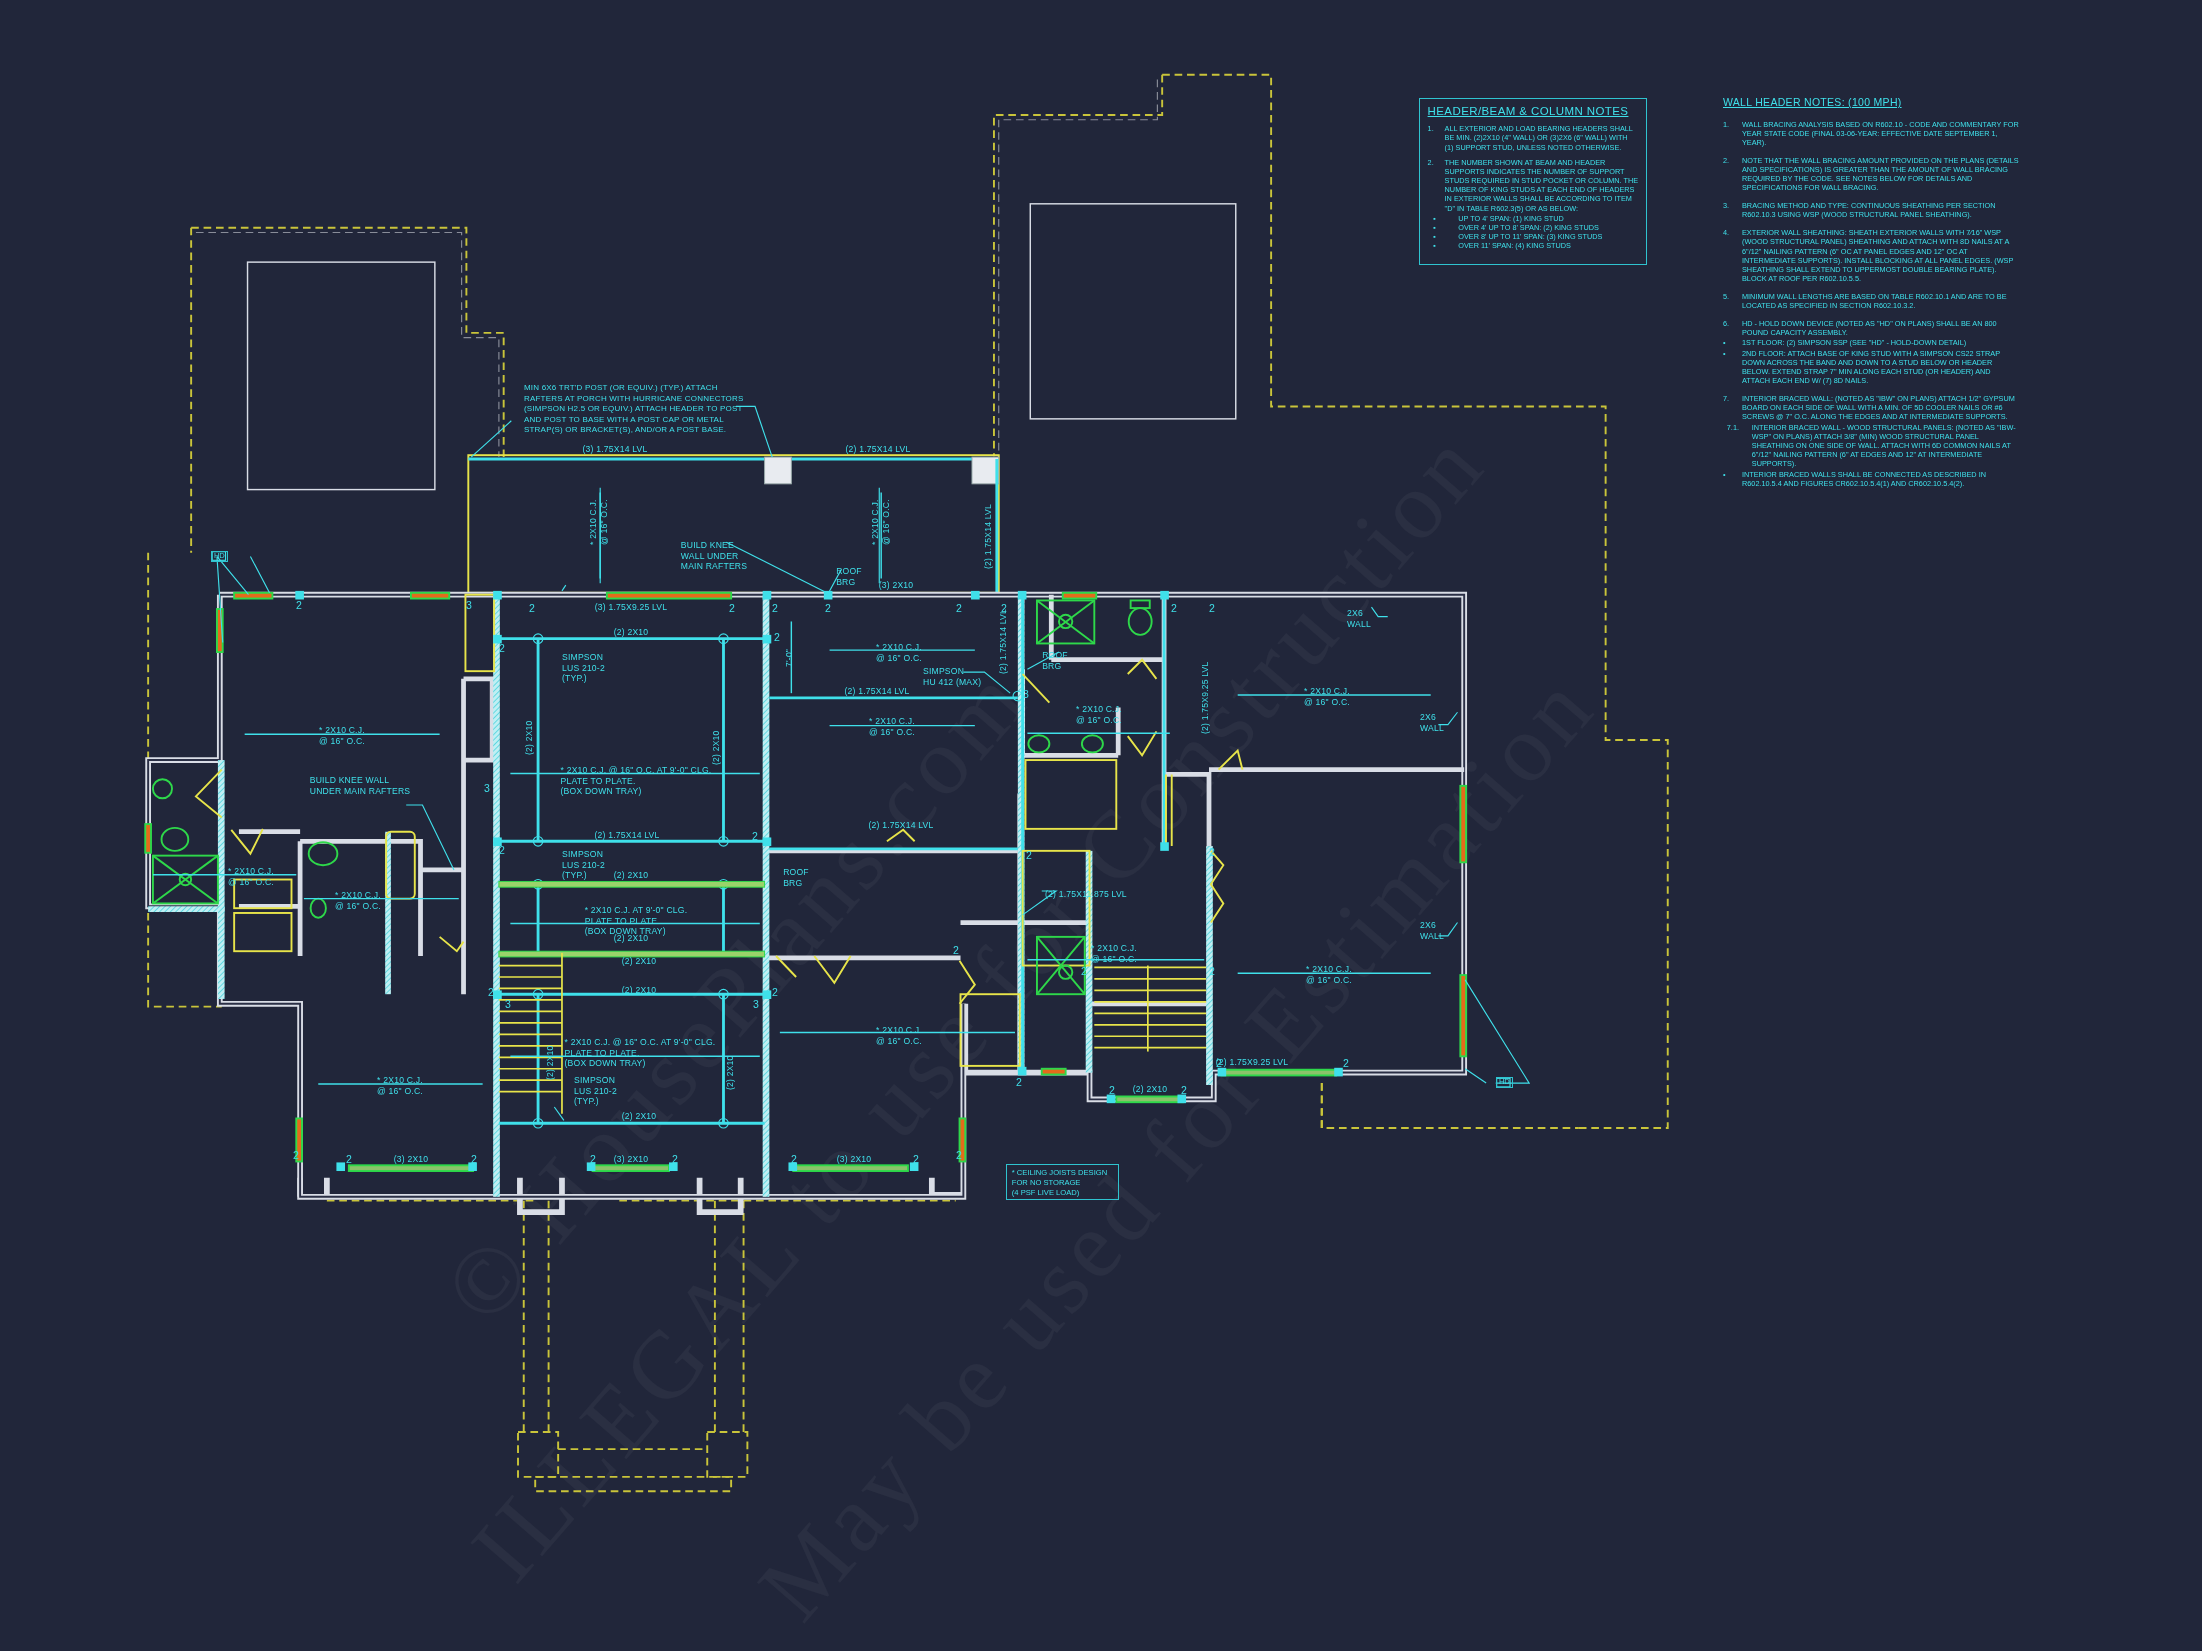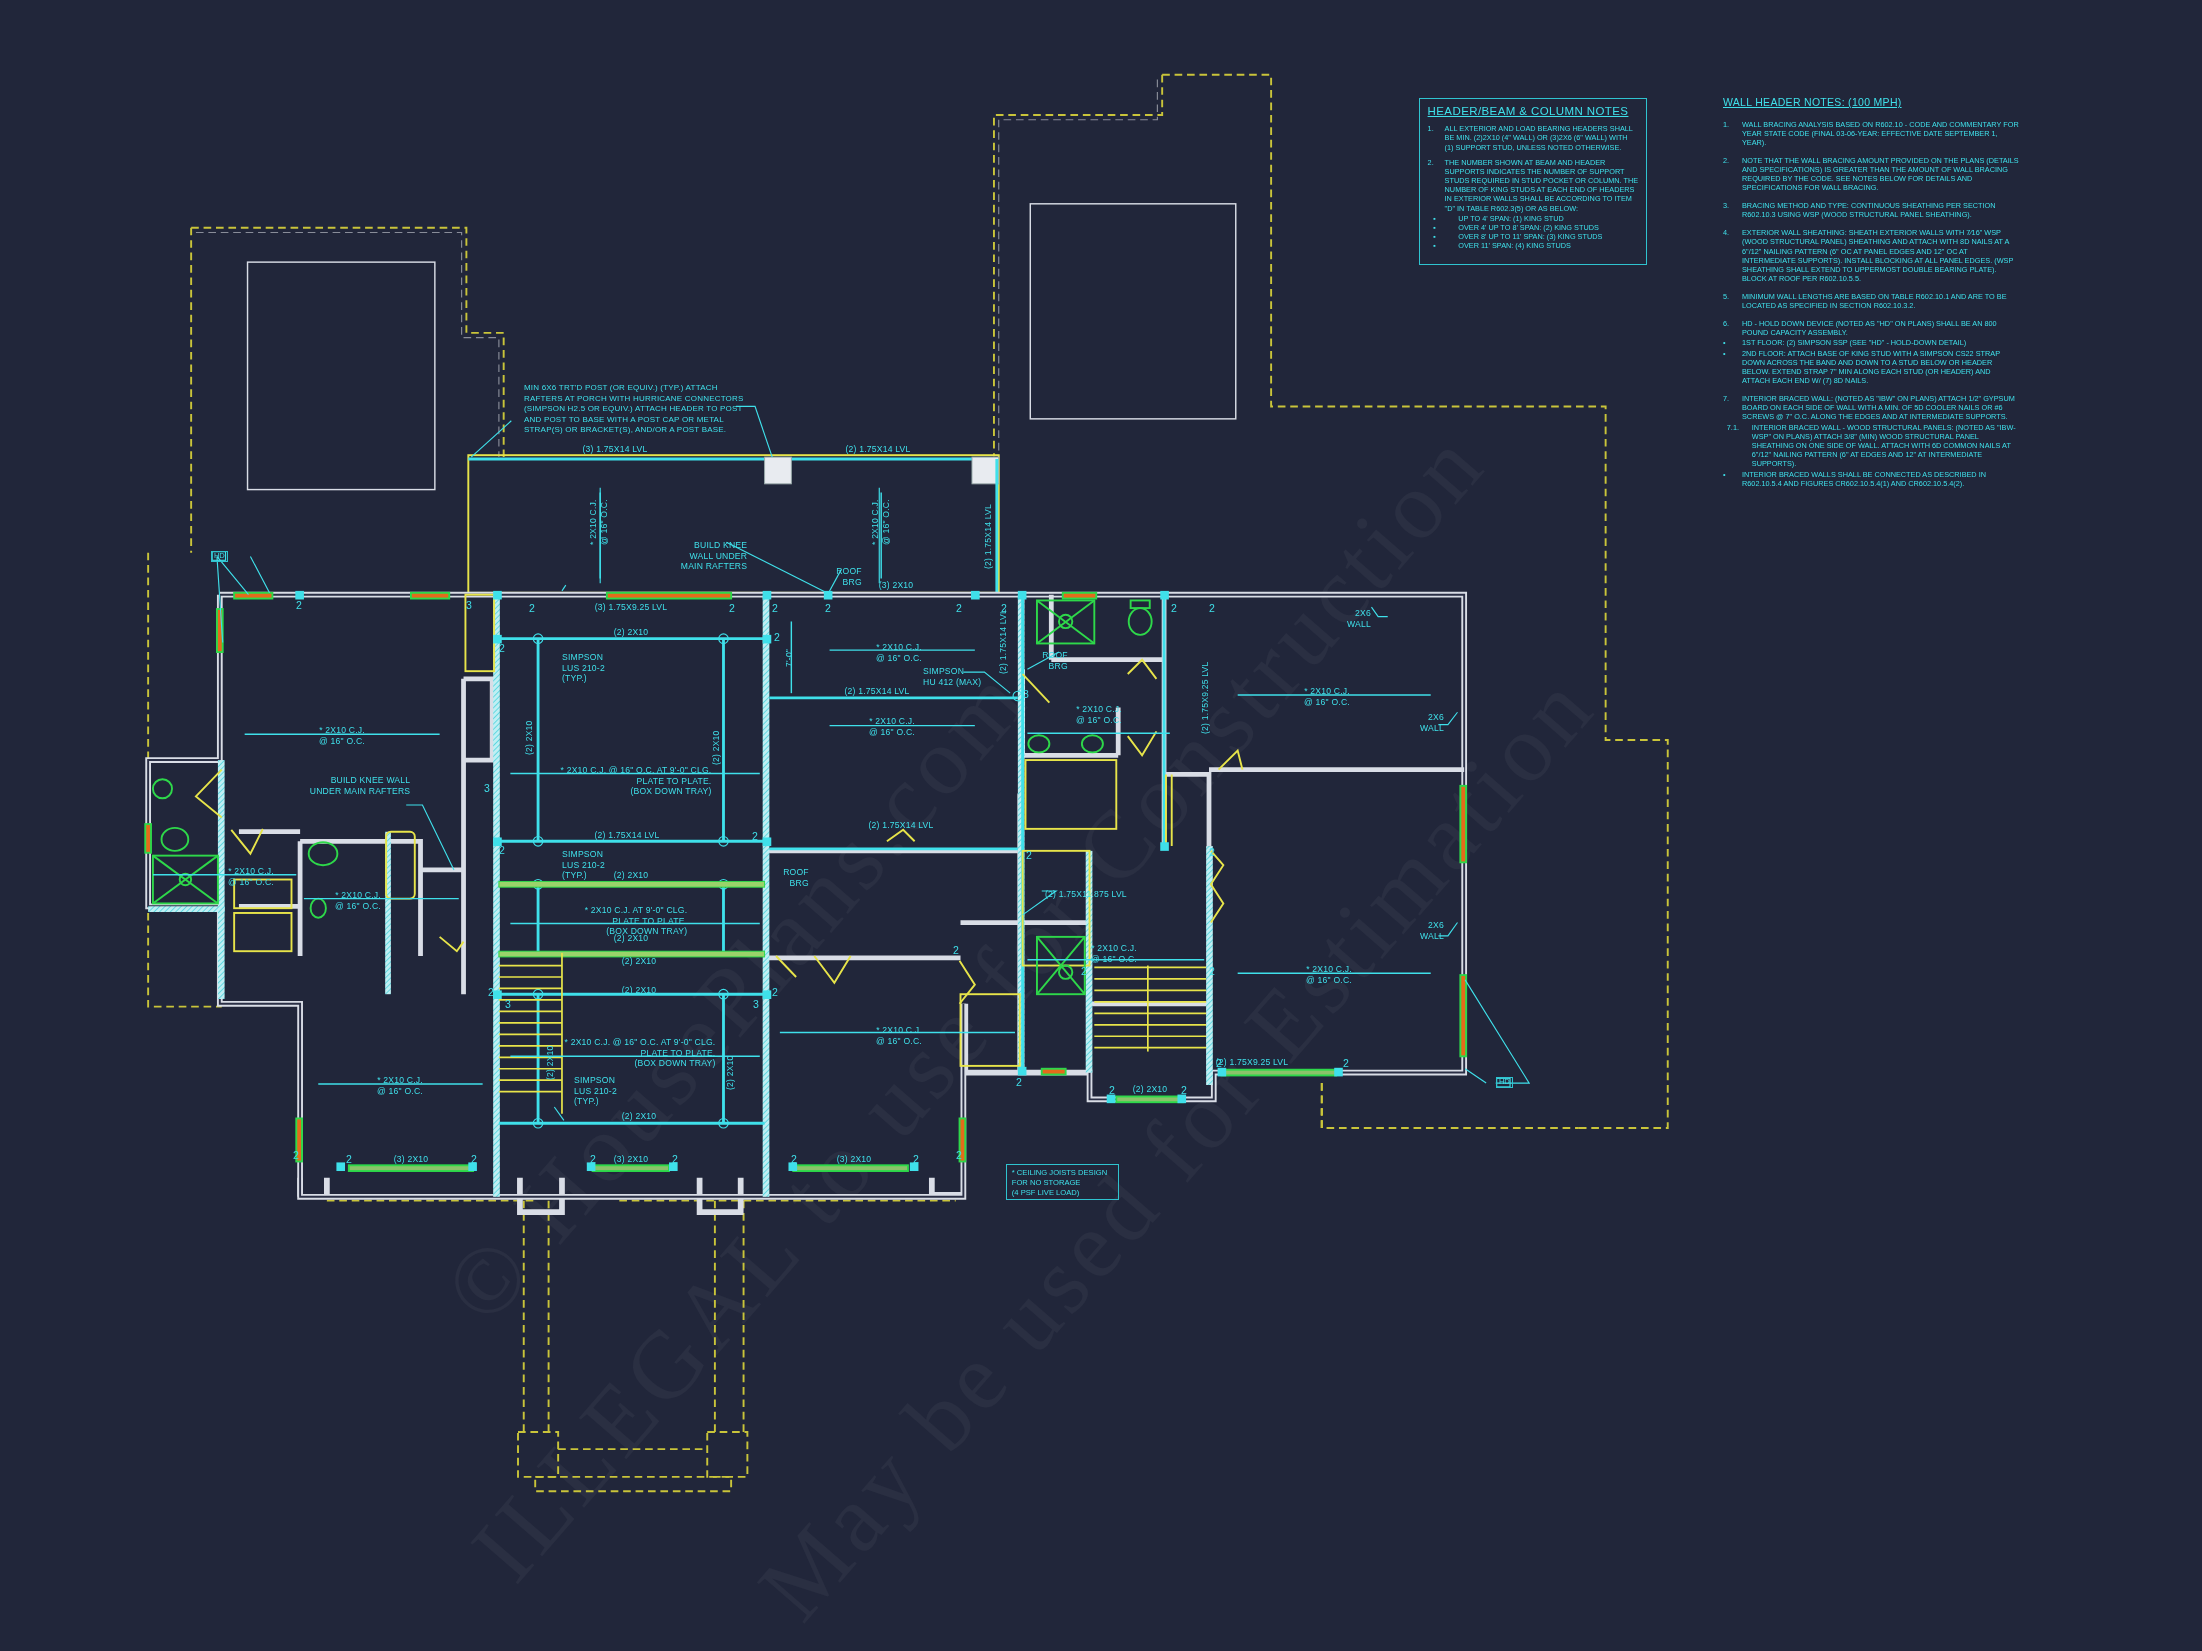--- a/index.html
+++ b/index.html
@@ -1,19 +1,19 @@
 <!DOCTYPE html>
 <html><head>
 <meta charset="utf-8">
 <style>
   html,body{margin:0;padding:0;background:#21263a;}
   body{width:2202px;height:1652px;position:relative;overflow:hidden;font-family:"DejaVu Sans Mono","Liberation Mono",monospace;color:#35d6e0;}
   #sheet{position:absolute;left:0;top:0;width:2202px;height:1652px;}
   .lbl{position:absolute;color:#3fe0ea;font-size:8.6px;line-height:10.5px;letter-spacing:0.2px;white-space:pre;text-transform:uppercase;font-family:"Liberation Sans","DejaVu Sans",sans-serif;}
-  .lbl.c{text-align:right;transform:translateX(-50%);}
+  .lbl.c{text-align:left;transform:translateX(-50%);}
   .lbl.v{transform-origin:left top;transform:rotate(-90deg);}
   .num{position:absolute;color:#3fe0ea;font-size:10.5px;font-family:"Liberation Sans",sans-serif;}
   .notes-box{position:absolute;left:1419px;top:98px;width:228px;height:167px;border:1.4px solid #2fc3cf;box-sizing:border-box;padding:5.7px 7.6px;}
   .notes-title{font-size:11.5px;color:#3fe0ea;text-decoration:underline;margin-bottom:7.6px;font-family:"Liberation Sans",sans-serif;letter-spacing:0.4px;}
   .note{display:flex;font-size:7.3px;line-height:9.2px;color:#3fe0ea;font-family:"Liberation Sans",sans-serif;margin-bottom:5.7px;text-transform:uppercase;}
   .note .n{width:17px;flex:none;}
   .sub{display:flex;font-size:7.3px;line-height:9.2px;color:#3fe0ea;font-family:"Liberation Sans",sans-serif;text-transform:uppercase;}
   .sub .b{width:25px;flex:none;padding-left:5.7px;}
   .wb{position:absolute;left:1723px;top:96px;width:296px;}
   .wb-title{font-size:10.5px;color:#3fe0ea;text-decoration:underline;margin-bottom:11.5px;font-family:"Liberation Sans",sans-serif;letter-spacing:0.3px;}

